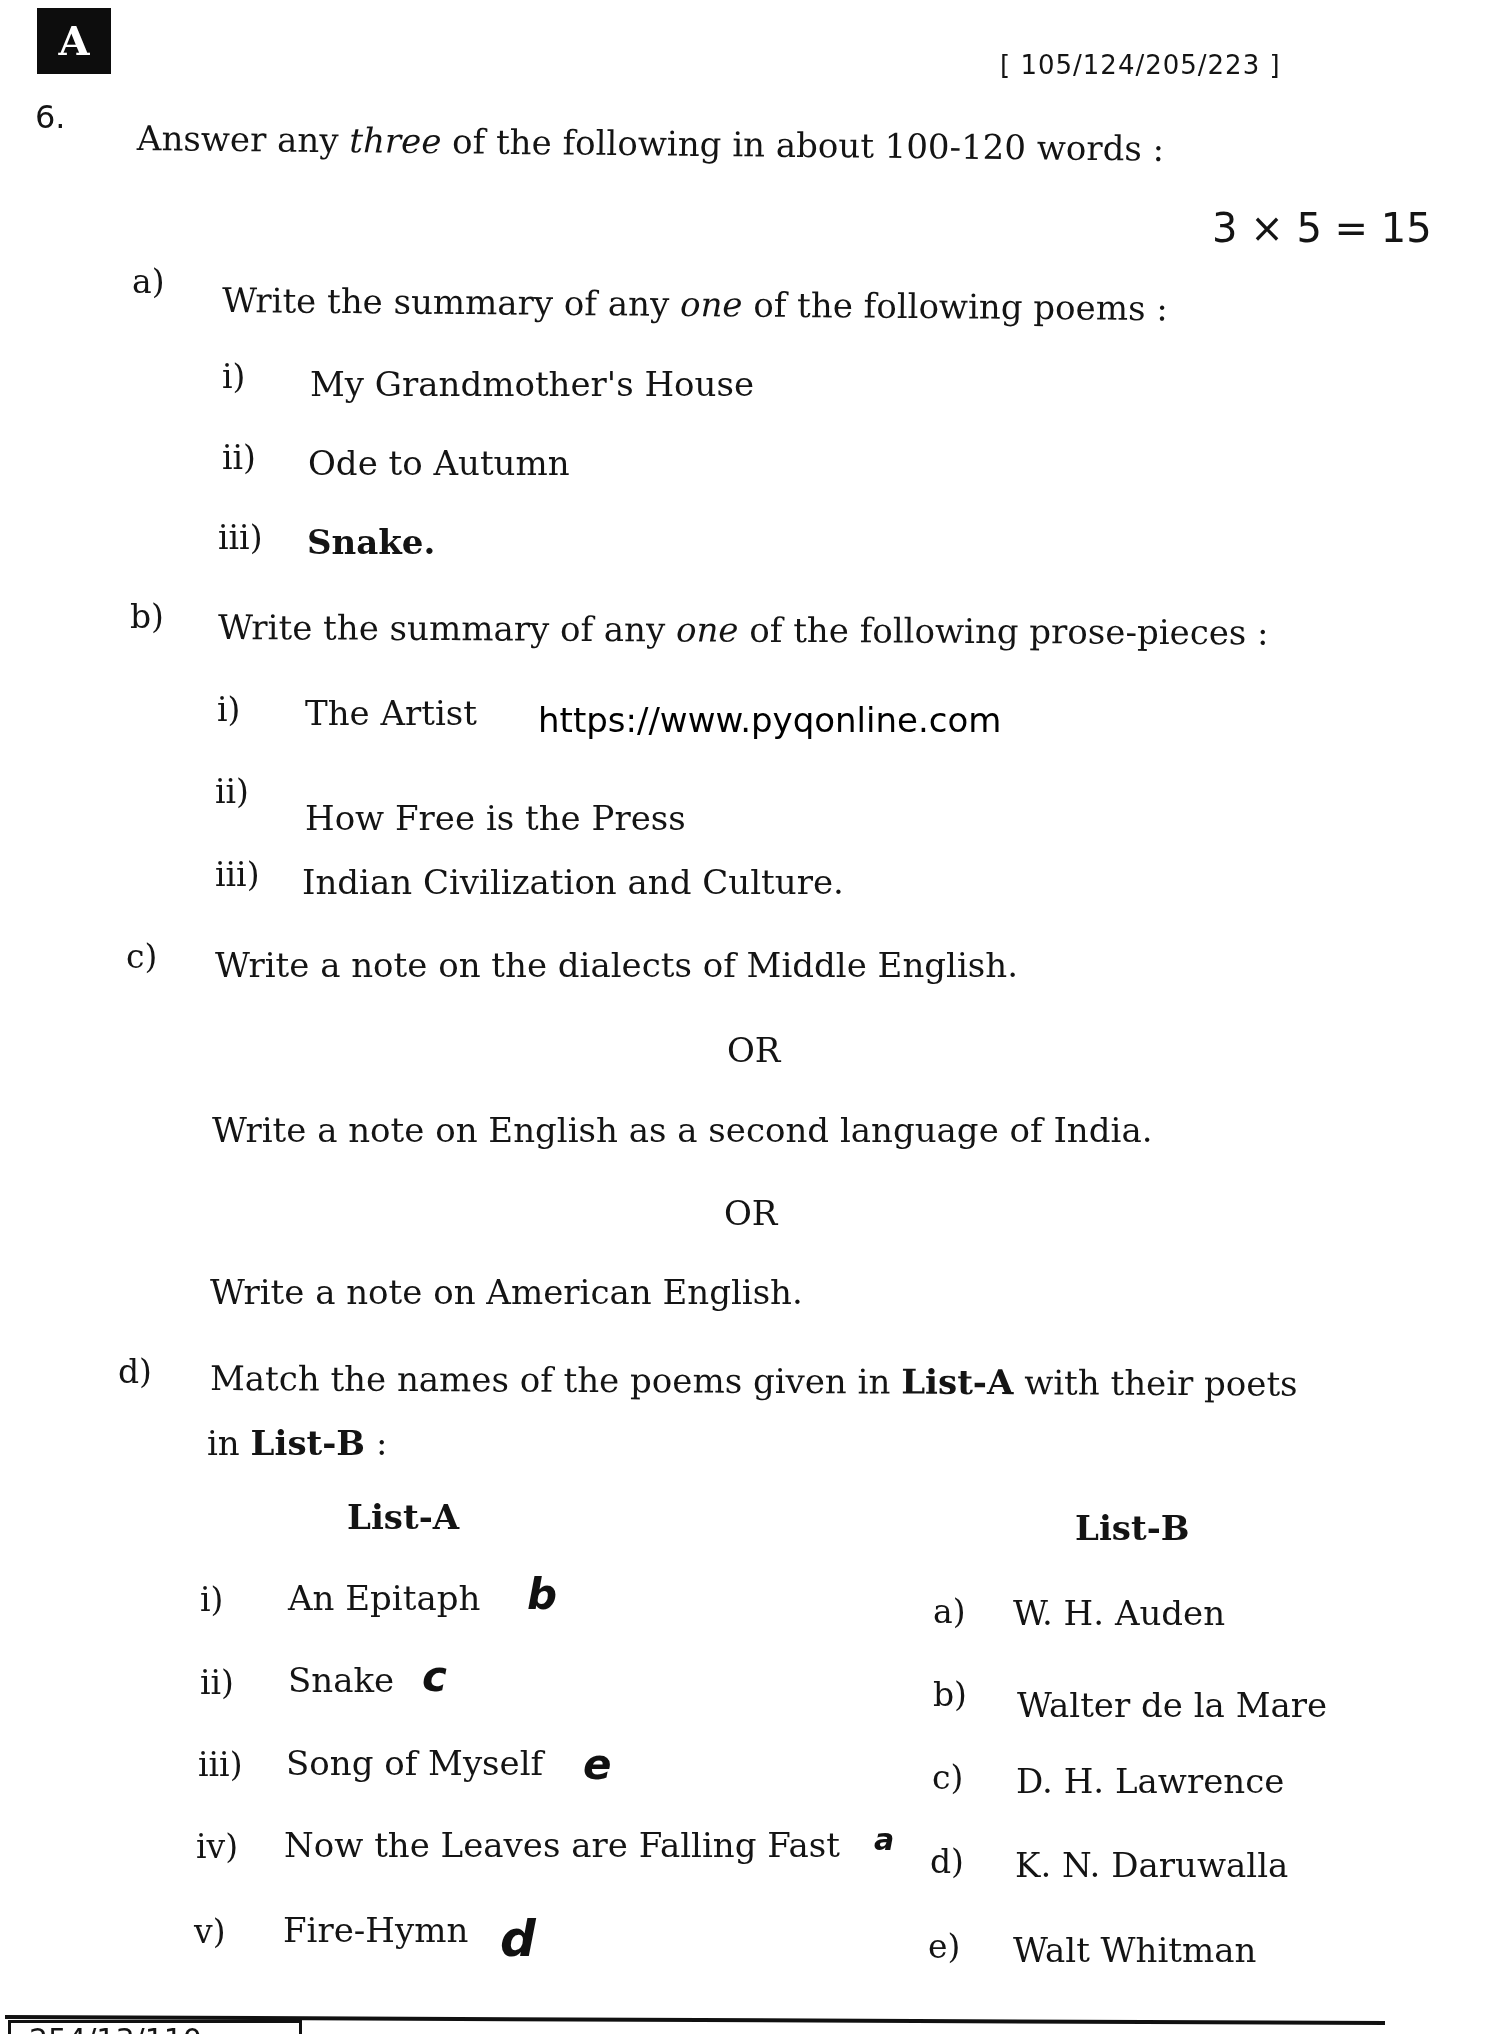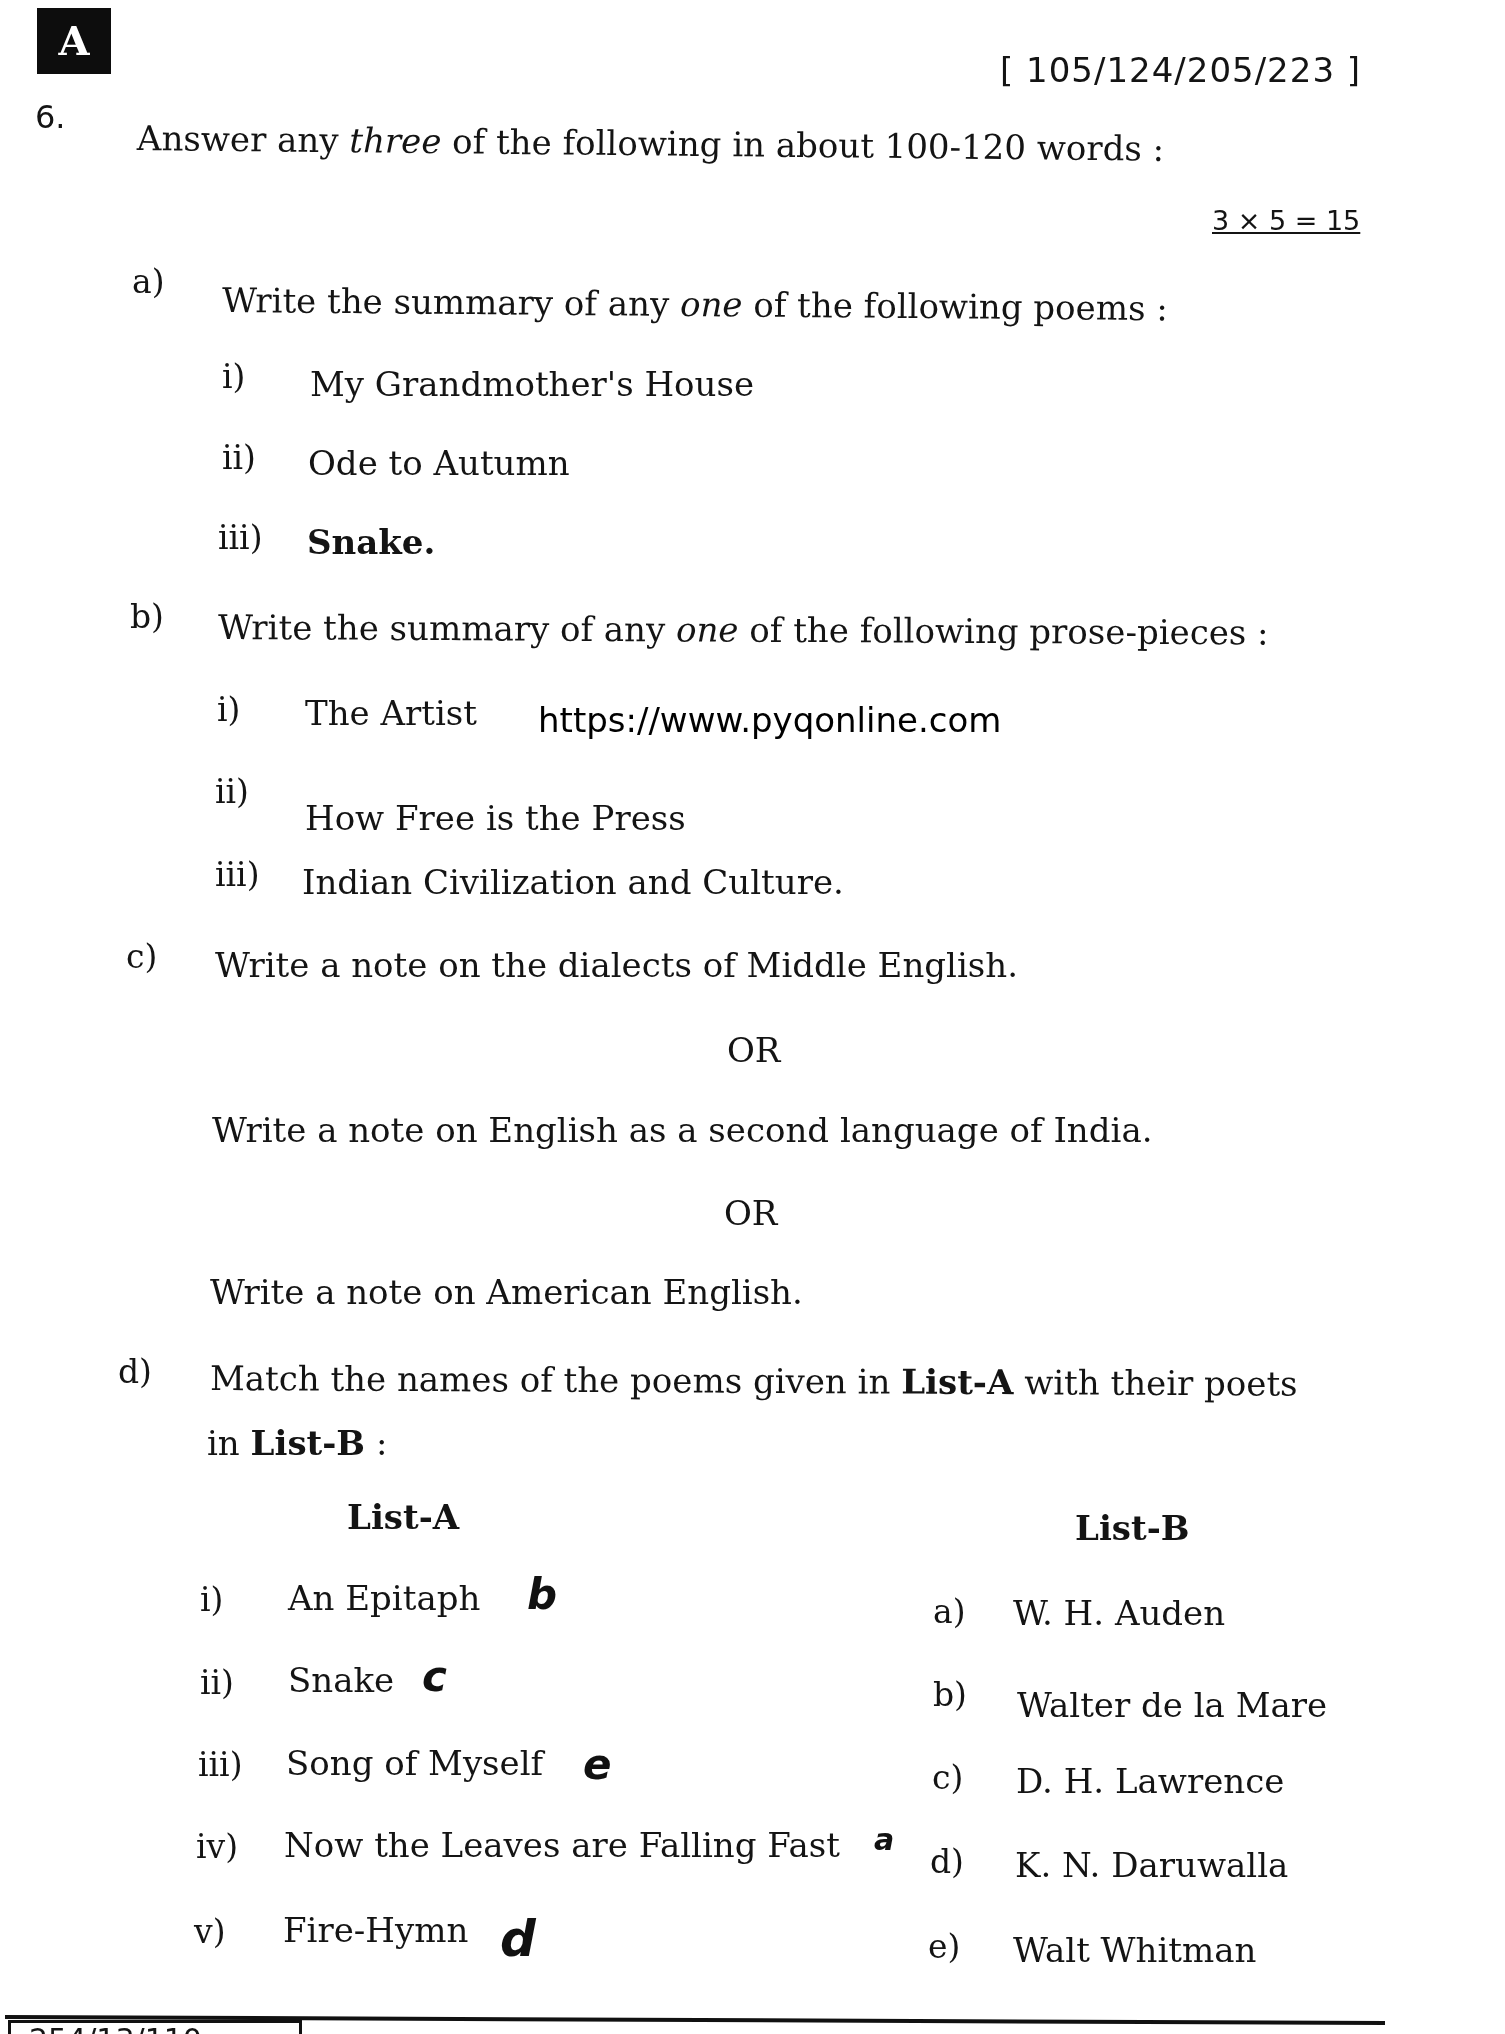--- a/index.html
+++ b/index.html
@@ -7,24 +7,24 @@
     width: 1505px; height: 2034px; position: relative; overflow: hidden;
     background: #ffffff; color: #141414;
     font-family: "DejaVu Serif", "Liberation Serif", serif;
   }
   .abs { position: absolute; white-space: nowrap; }
   .badge {
     left: 37px; top: 8px; width: 74px; height: 66px; background: #0d0d0d;
     color: #fff; font-size: 40px; font-weight: bold; text-align: center; line-height: 66px;
     font-family: "DejaVu Serif", serif;
   }
-  .code { top: 50px; left: 1000px; font-size: 34px; letter-spacing: 1px; font-family: "DejaVu Sans", sans-serif; }
+  .code { top: 50px; left: 1000px; font-size: 26px; letter-spacing: 1px; font-family: "DejaVu Sans", sans-serif; }
   .qnum { left: 35px; top: 98px; font-size: 32px; font-family: "DejaVu Sans", sans-serif; }
   .t { font-size: 34px; }
-  .marks { left: 1212px; top: 205px; font-size: 27px; font-family: "DejaVu Sans", sans-serif; text-decoration: underline; }
+  .marks { left: 1212px; top: 205px; font-size: 40px; font-family: "DejaVu Sans", sans-serif; }
   .lbl { font-size: 33px; }
   .wm { font-family: "DejaVu Sans", sans-serif; font-size: 34px; color: #000000; }
   .or { font-size: 34px; }
   .b { font-weight: bold; }
   .hand { font-family: "DejaVu Sans", sans-serif; font-size: 42px; font-weight: bold; color: #111; font-style: italic; }
   .footer-line {
     left: 5px; top: 2015px; width: 1380px; height: 4px; background: #111; transform: rotate(0.25deg);
     transform-origin: left center;
   }
   .footer-box {

